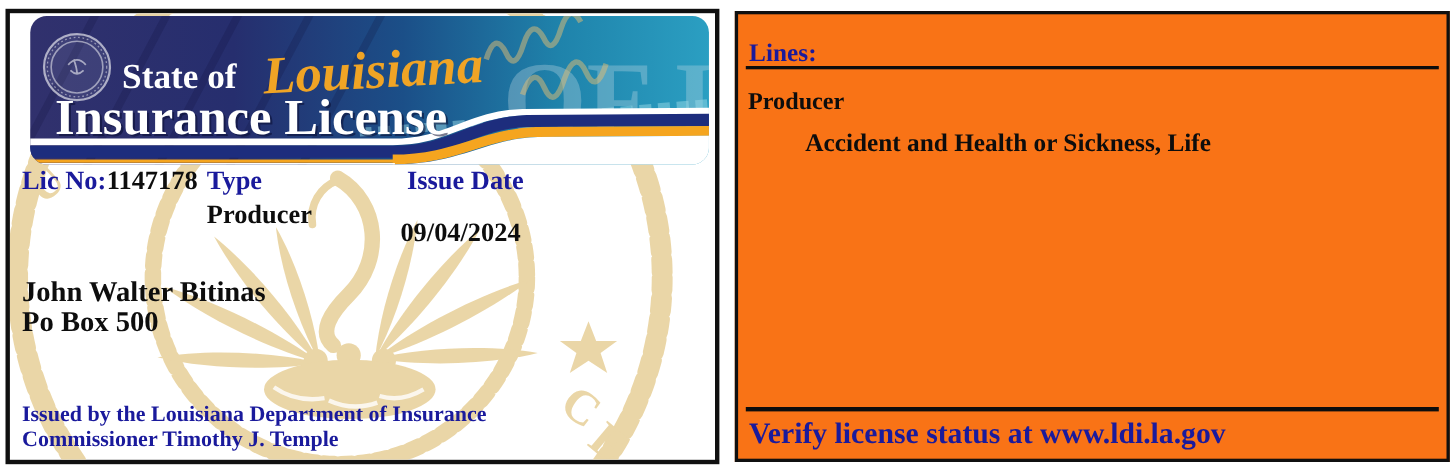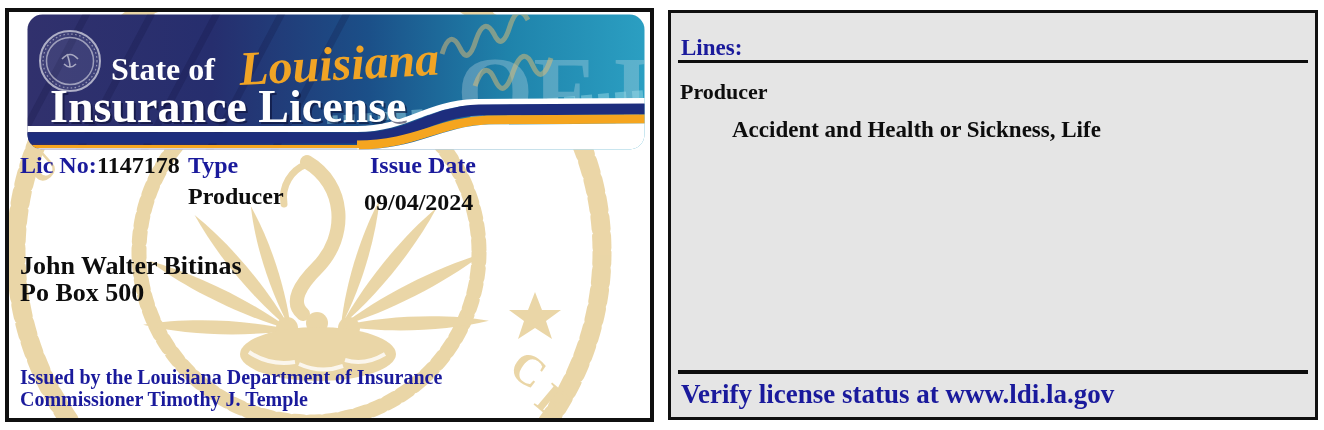--- a/index.html
+++ b/index.html
@@ -1,21 +1,21 @@
 <!DOCTYPE html>
 <html><head>
 <meta charset="utf-8">
 <style>
   html,body{margin:0;padding:0;background:#ffffff;}
   .stage{position:relative;width:1324px;height:430px;background:#fff;overflow:hidden;
          font-family:"Liberation Serif","DejaVu Serif",serif;font-weight:bold;}
   .card{position:absolute;left:5px;top:8px;width:649px;height:414px;border:4px solid #101010;
         box-sizing:border-box;background:#fff;overflow:hidden;}
   .panel{position:absolute;left:668px;top:10px;width:650px;height:410px;border:3px solid #101010;
-         box-sizing:border-box;background:#e5e5e5;overflow:hidden;}
+         box-sizing:border-box;background:#f97316;overflow:hidden;}
   .abs{position:absolute;white-space:nowrap;line-height:1.05;}
   .navy{color:#1a1a9c;}
   .blk{color:#0d0d0d;}
   .fs24{font-size:24px;}
   .fs26{font-size:26px;}
   .fs20{font-size:20px;}
   .fs23{font-size:23px;}
   .fs22{font-size:22px;}
   .fs27{font-size:27px;text-align:right;}
   .hdr{position:absolute;left:18px;top:2px;width:618px;height:136px;}
@@ -123,21 +123,21 @@
         <text x="23" y="108" font-size="46" fill="#ffffff">Insurance License</text>
       </g>
     </svg>
 
     <div class="abs navy fs24" style="left:11px;top:141px">Lic No:</div>
     <div class="abs blk fs24" style="left:88px;top:141px">1147178</div>
     <div class="abs navy fs24" style="left:179px;top:141px">Type</div>
     <div class="abs navy fs24" style="left:361px;top:141px">Issue Date</div>
 
     <div class="abs blk fs24" style="left:179px;top:172px">Producer</div>
-    <div class="abs blk fs24" style="left:355px;top:178px">09/04/2024</div>
+    <div class="abs blk fs24" style="left:355px;top:188px">09/04/2024</div>
 
     <div class="abs blk fs26" style="left:11px;top:240px">John Walter Bitinas</div>
     <div class="abs blk fs26" style="left:11px;top:267px">Po Box 500</div>
 
     <div class="abs navy fs20" style="left:11px;top:355px">Issued by the Louisiana Department of Insurance</div>
     <div class="abs navy fs20" style="left:11px;top:377px">Commissioner Timothy J. Temple</div>
   </section>
 
   <section class="panel">
     <div class="abs navy fs23" style="left:10px;top:23px">Lines:</div>

